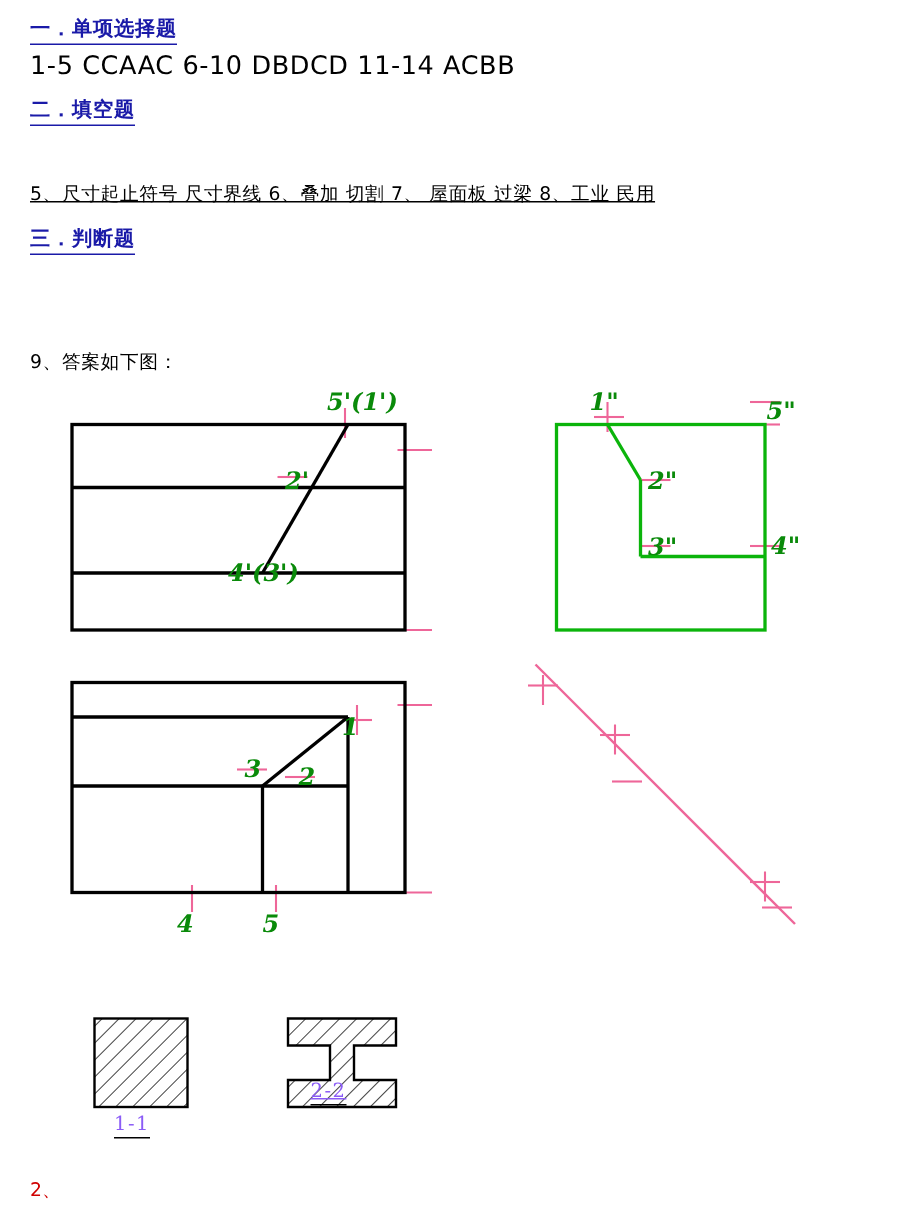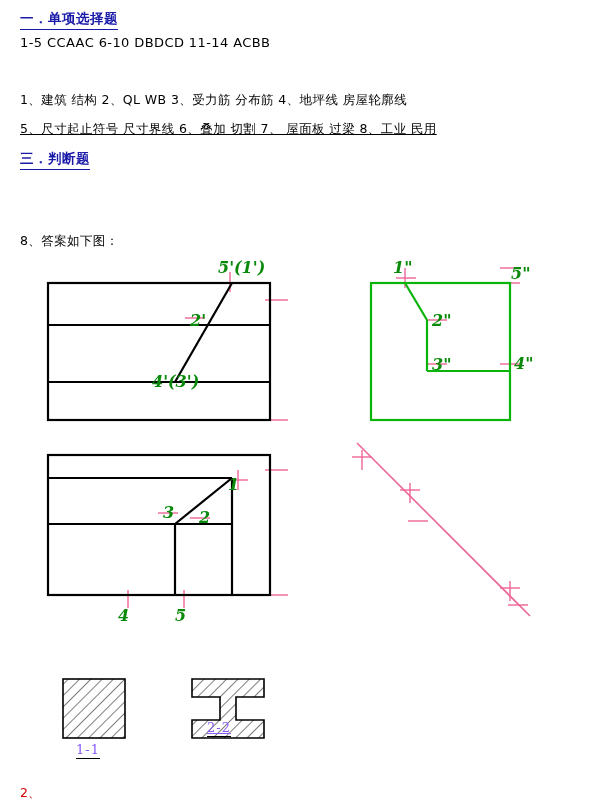--- a/index.html
+++ b/index.html
@@ -38,21 +38,21 @@
     padding-bottom: 1px;
   }
   .body-line {
     font-size: 12.5px;
     color: #000;
     line-height: 1.5;
     letter-spacing: 0.4px;
   }
   .mono-ans {
     font-family: "DejaVu Sans", "Liberation Sans", sans-serif;
-    font-size: 13px;
+    font-size: 17px;
   }
   .red-num {
     color: #d00000;
     font-size: 12.5px;
   }
   .fig-area {
     position: absolute;
     left: 0;
     top: 0;
     width: 602px;
@@ -83,33 +83,33 @@
 
 <div class="page">
 
   <div class="txt-block" style="top:8px;">
     <span class="heading heading-underline">一．单项选择题</span>
   </div>
   <div class="txt-block" style="top:32px;">
     <span class="body-line mono-ans">1-5 CCAAC   6-10 DBDCD   11-14 ACBB</span>
   </div>
 
-  <div class="txt-block" style="top:89px;">
-    <span class="body-line">1、建筑   结构   2、QL   WB   3、受力筋   分布筋 4、地坪线   房屋轮廓线</span>
+  <div class="txt-block" style="top:62px;">
+    <span class="heading heading-underline">二．填空题</span>
   </div>
   <div class="txt-block" style="top:118px;text-decoration:underline;">
     <span class="body-line">5、尺寸起止符号   尺寸界线   6、叠加  切割  7、 屋面板  过梁  8、工业   民用</span>
   </div>
 
   <div class="txt-block" style="top:148px;">
     <span class="heading heading-underline">三．判断题</span>
   </div>
 
   <div class="txt-block" style="top:230px;">
-    <span class="body-line">8、答案如下图：</span>
+    <span class="body-line">9、答案如下图：</span>
   </div>
 
   <svg class="fig-area" width="602" height="805" viewBox="0 0 602 805">
 
     <g>
 
       <line x1="230" y1="272" x2="230" y2="292" stroke="#ee6699" stroke-width="1.4"></line>
       <line x1="222" y1="283" x2="242" y2="283" stroke="#ee6699" stroke-width="1.4"></line>
       <line x1="185" y1="318" x2="205" y2="318" stroke="#ee6699" stroke-width="1.4"></line>
       <line x1="170" y1="382" x2="190" y2="382" stroke="#ee6699" stroke-width="1.4"></line>

